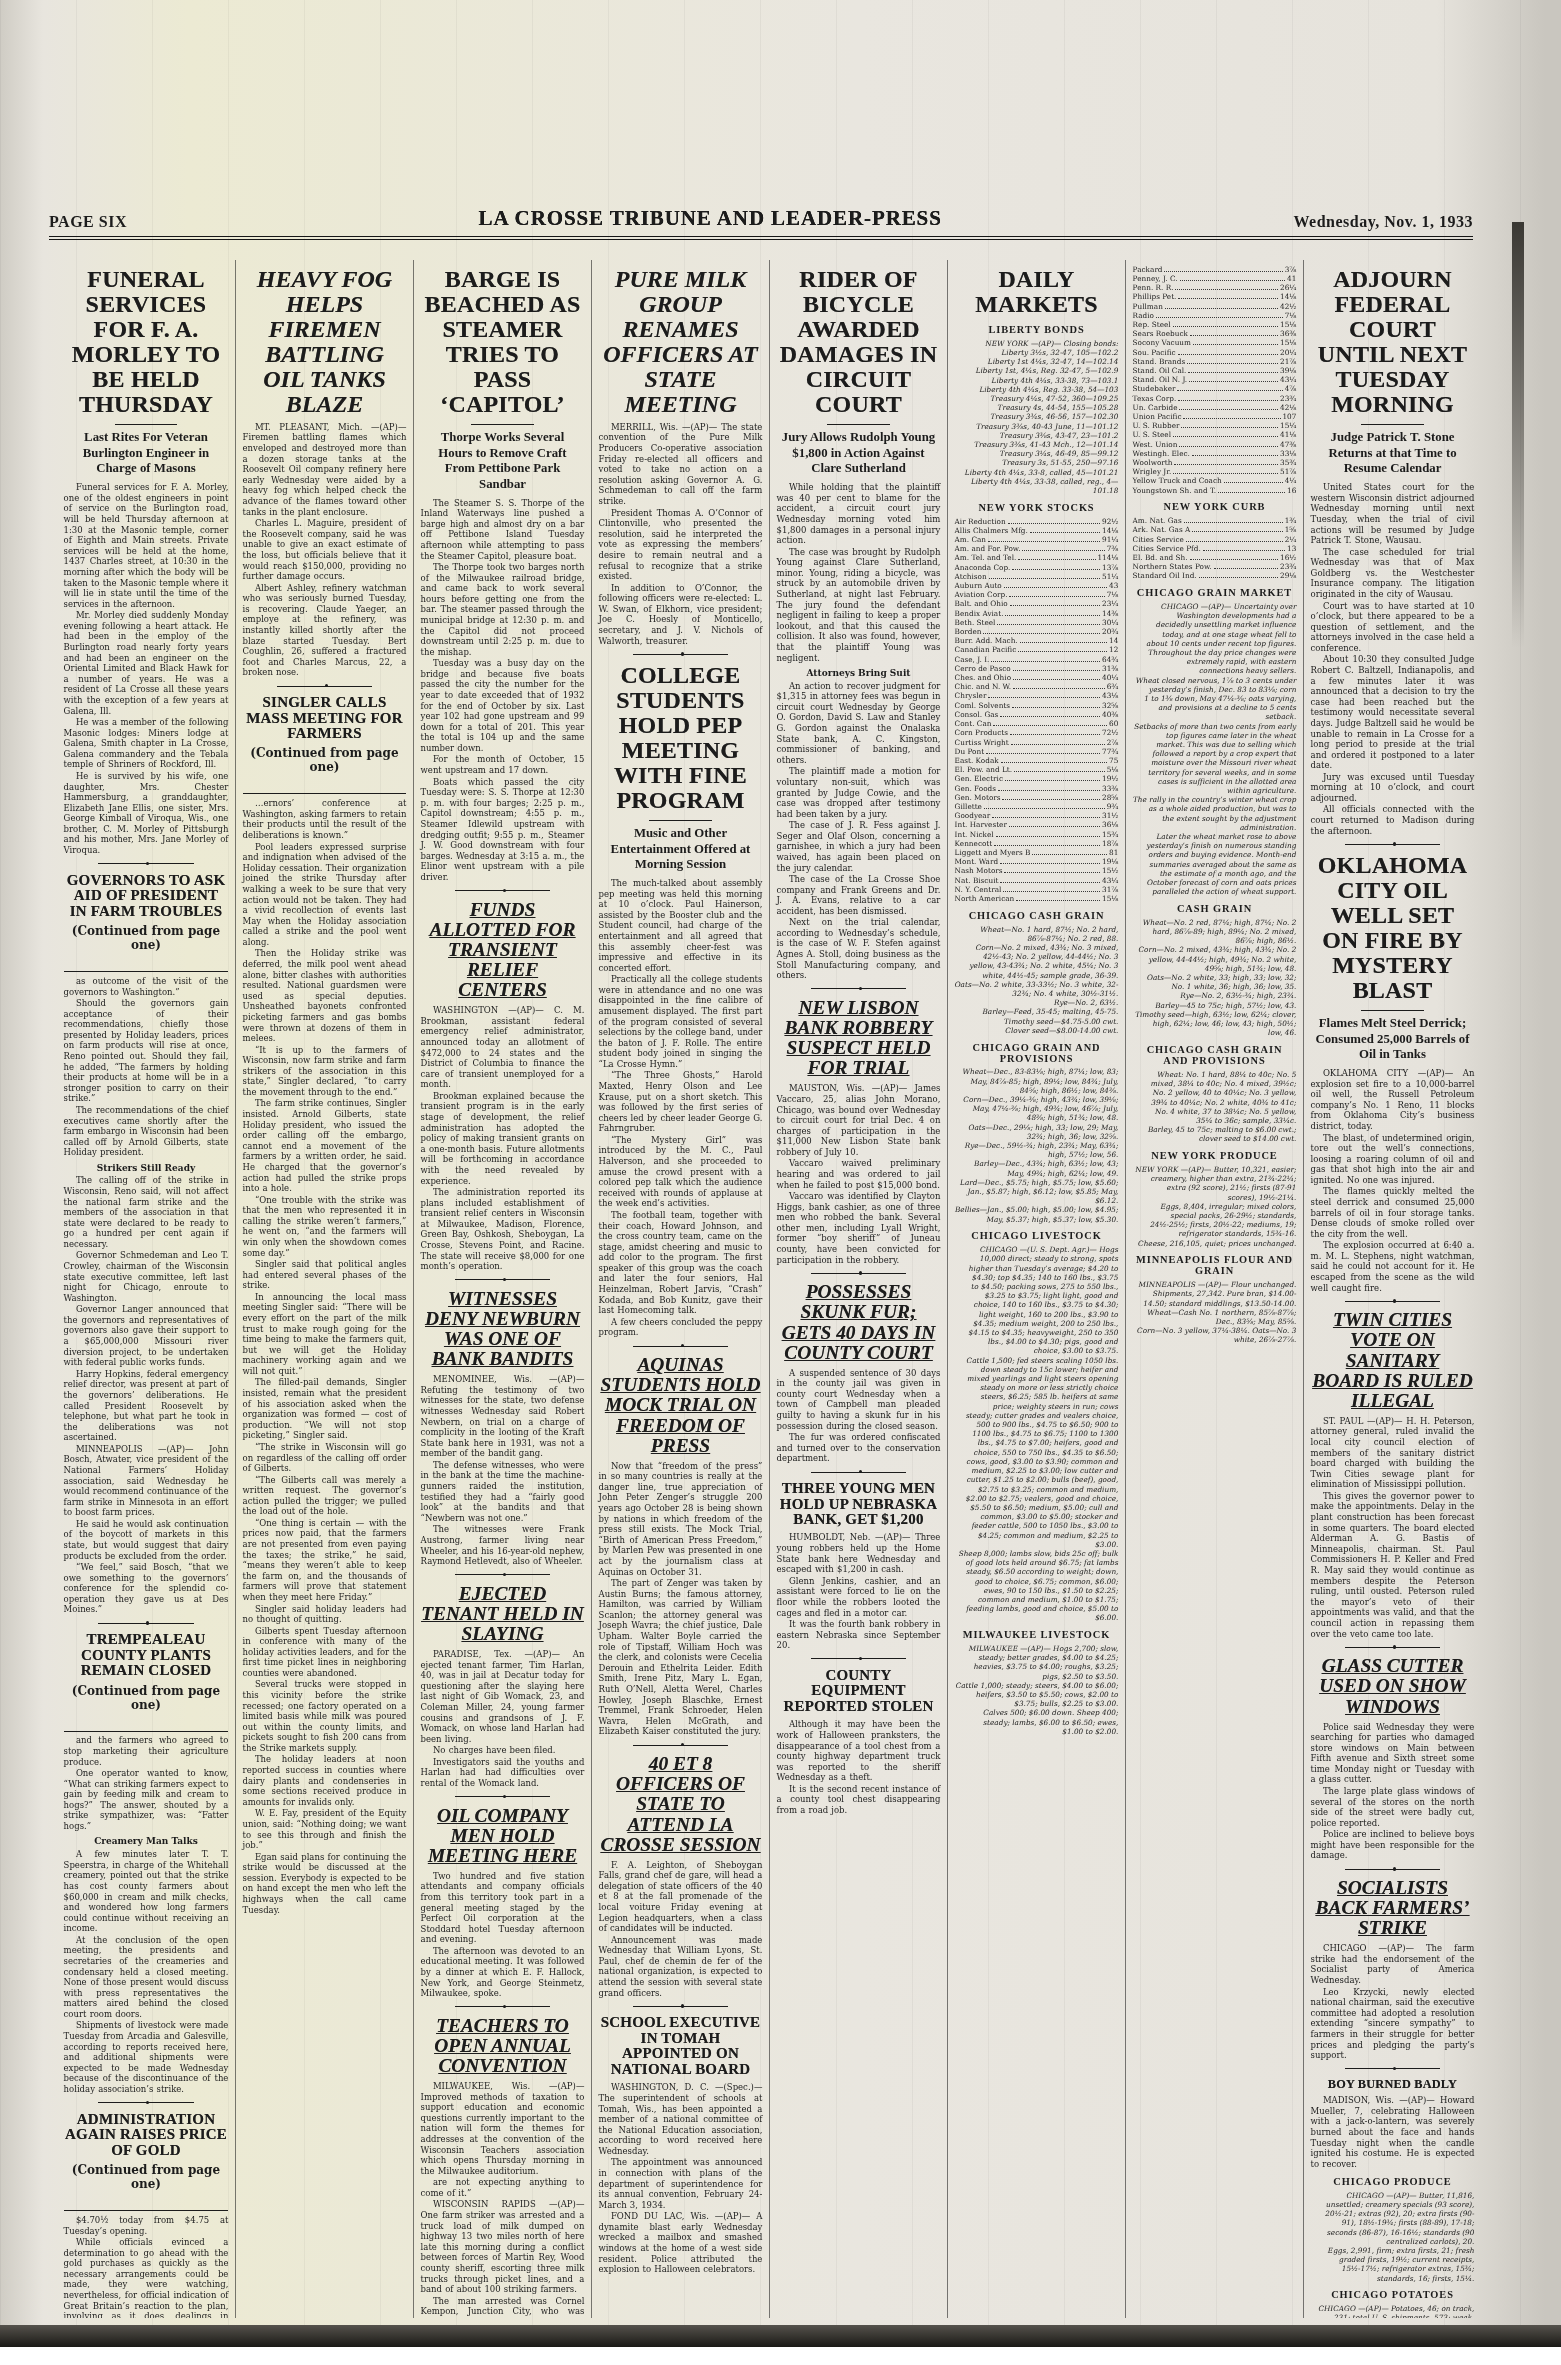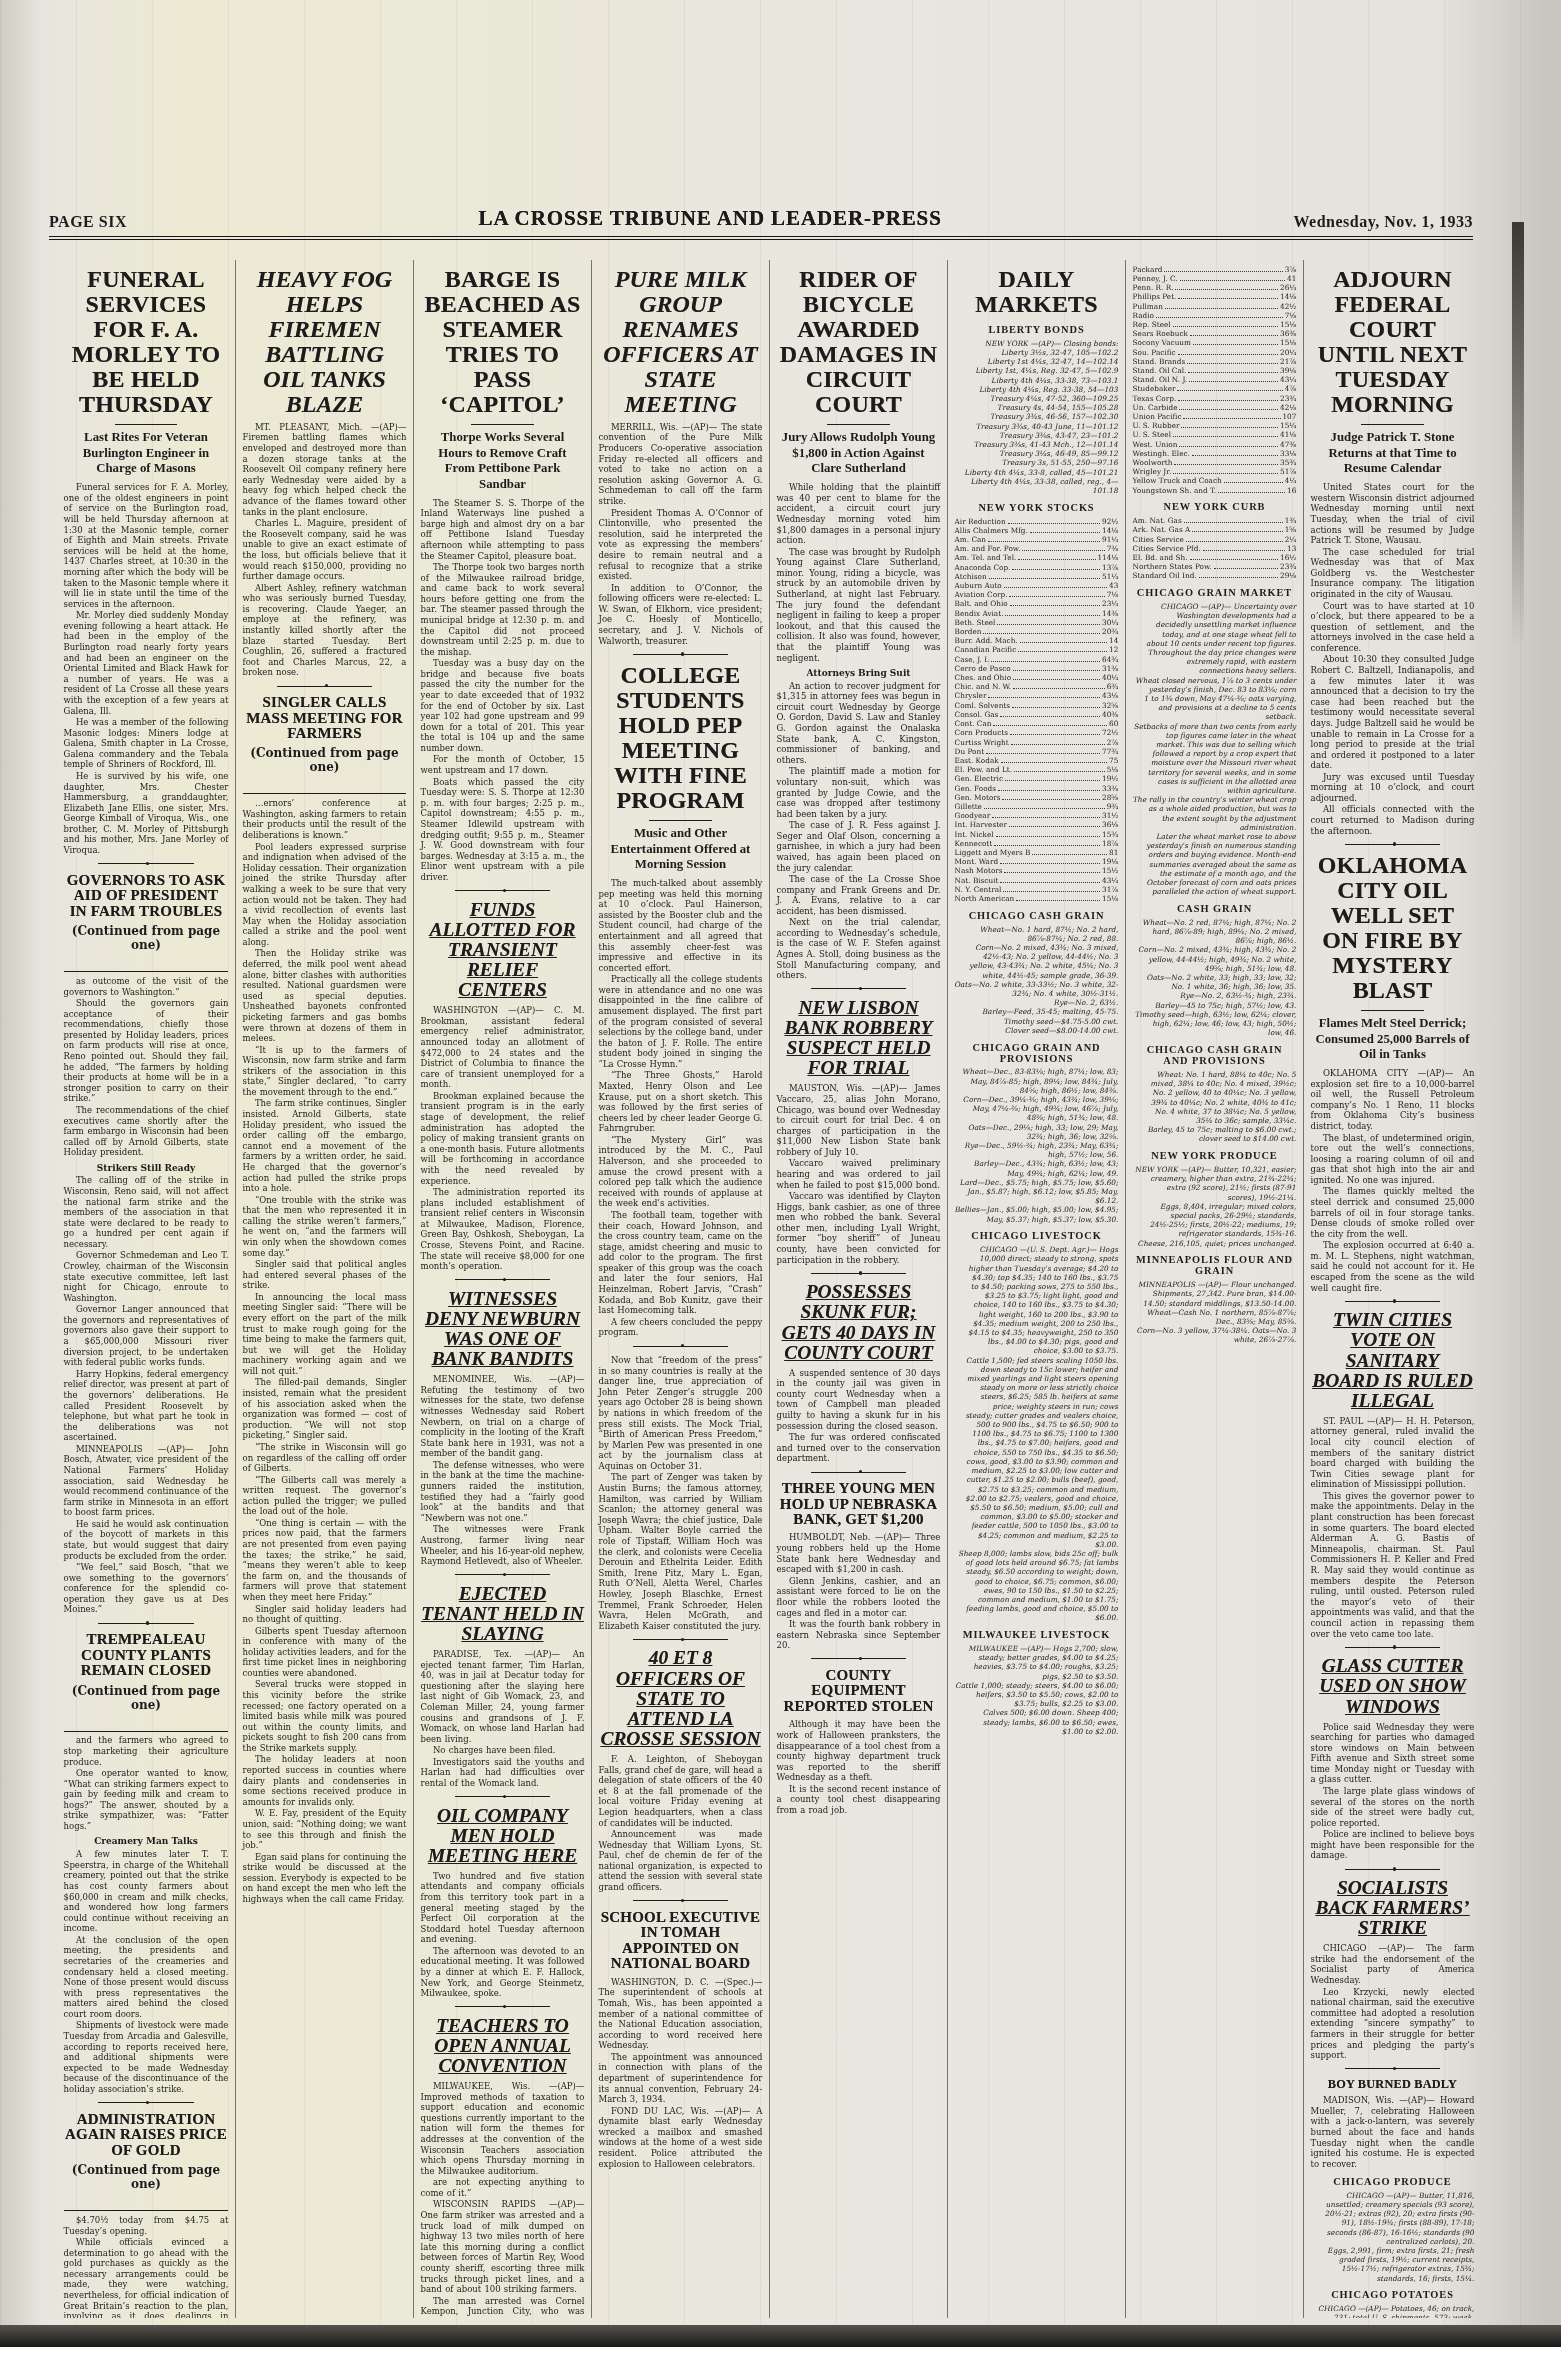--- a/index.html
+++ b/index.html
@@ -128,21 +128,21 @@
           <p class="para">In announcing the local mass meeting Singler said: “There will be every effort on the part of the milk trust to make rough going for the time being to make the farmers quit, but we will get the Holiday machinery working again and we will not quit.”</p>
           <p class="para">The filled-pail demands, Singler insisted, remain what the president of his association asked when the organization was formed — cost of production. “We will not stop picketing,” Singler said.</p>
           <p class="para">“The strike in Wisconsin will go on regardless of the calling off order of Gilberts.</p>
           <p class="para">“The Gilberts call was merely a written request. The governor’s action pulled the trigger; we pulled the load out of the hole.</p>
           <p class="para">“One thing is certain — with the prices now paid, that the farmers are not presented from even paying the taxes; the strike,” he said, “means they weren’t able to keep the farm on, and the thousands of farmers will prove that statement when they meet here Friday.”</p>
           <p class="para">Singler said holiday leaders had no thought of quitting.</p>
           <p class="para">Gilberts spent Tuesday afternoon in conference with many of the holiday activities leaders, and for the first time picket lines in neighboring counties were abandoned.</p>
           <p class="para">Several trucks were stopped in this vicinity before the strike recessed; one factory operated on a limited basis while milk was poured out within the county limits, and pickets sought to fish 200 cans from the Strike markets supply.</p>
           <p class="para">The holiday leaders at noon reported success in counties where dairy plants and condenseries in some sections received produce in amounts for invalids only.</p>
           <p class="para">W. E. Fay, president of the Equity union, said: “Nothing doing; we want to see this through and finish the job.”</p>
-          <p class="para">Egan said plans for continuing the strike would be discussed at the session. Everybody is expected to be on hand except the men who left the highways when the call came Friday.</p>
+          <p class="para">Egan said plans for continuing the strike would be discussed at the session. Everybody is expected to be on hand except the men who left the highways when the call came Tuesday.</p>
         </div>
       </div>
     <div class="col" id="col-2">
         <div class="story">
           <h2 class="head xl">BARGE IS BEACHED AS STEAMER TRIES TO PASS ‘CAPITOL’</h2>
           <div class="deck">Thorpe Works Several Hours to Remove Craft From Pettibone Park Sandbar</div>
           <p class="para">The Steamer S. S. Thorpe of the Inland Waterways line pushed a barge high and almost dry on a bar off Pettibone Island Tuesday afternoon while attempting to pass the Steamer Capitol, pleasure boat.</p>
           <p class="para">The Thorpe took two barges north of the Milwaukee railroad bridge, and came back to work several hours before getting one from the bar. The steamer passed through the municipal bridge at 12:30 p. m. and the Capitol did not proceed downstream until 2:25 p. m. due to the mishap.</p>
           <p class="para">Tuesday was a busy day on the bridge and because five boats passed the city the number for the year to date exceeded that of 1932 for the end of October by six. Last year 102 had gone upstream and 99 down for a total of 201. This year the total is 104 up and the same number down.</p>
           <p class="para">For the month of October, 15 went upstream and 17 down.</p>
@@ -197,20 +197,21 @@
           <div class="deck">Music and Other Entertainment Offered at Morning Session</div>
           <p class="para">The much-talked about assembly pep meeting was held this morning at 10 o’clock. Paul Hainerson, assisted by the Booster club and the Student council, had charge of the entertainment and all agreed that this assembly cheer-fest was impressive and effective in its concerted effort.</p>
           <p class="para">Practically all the college students were in attendance and no one was disappointed in the fine calibre of amusement displayed. The first part of the program consisted of several selections by the college band, under the baton of J. F. Rolle. The entire student body joined in singing the “La Crosse Hymn.”</p>
           <p class="para">“The Three Ghosts,” Harold Maxted, Henry Olson and Lee Krause, put on a short sketch. This was followed by the first series of cheers led by cheer leader George G. Fahrngruber.</p>
           <p class="para">“The Mystery Girl” was introduced by the M. C., Paul Halverson, and she proceeded to amuse the crowd present with a colored pep talk which the audience received with rounds of applause at the week end’s activities.</p>
           <p class="para">The football team, together with their coach, Howard Johnson, and the cross country team, came on the stage, amidst cheering and music to add color to the program. The first speaker of this group was the coach and later the four seniors, Hal Heinzelman, Robert Jarvis, “Crash” Kodada, and Bob Kunitz, gave their last Homecoming talk.</p>
           <p class="para">A few cheers concluded the peppy program.</p>
         </div>
         <div class="story">
           <div class="rule"></div>
+          <h2 class="head lg italic">AQUINAS STUDENTS HOLD MOCK TRIAL ON FREEDOM OF PRESS</h2>
           <p class="para">Now that “freedom of the press” in so many countries is really at the danger line, true appreciation of John Peter Zenger’s struggle 200 years ago October 28 is being shown by nations in which freedom of the press still exists. The Mock Trial, “Birth of American Press Freedom,” by Marlen Pew was presented in one act by the journalism class at Aquinas on October 31.</p>
           <p class="para">The part of Zenger was taken by Austin Burns; the famous attorney, Hamilton, was carried by William Scanlon; the attorney general was Joseph Wavra; the chief justice, Dale Upham. Walter Boyle carried the role of Tipstaff, William Hoch was the clerk, and colonists were Cecelia Derouin and Ethelrita Leider. Edith Smith, Irene Pitz, Mary L. Egan, Ruth O’Nell, Aletta Werel, Charles Howley, Joseph Blaschke, Ernest Tremmel, Frank Schroeder, Helen Wavra, Helen McGrath, and Elizabeth Kaiser constituted the jury.</p>
         </div>
         <div class="story">
           <div class="rule"></div>
           <h2 class="head lg italic">40 ET 8 OFFICERS OF STATE TO ATTEND LA CROSSE SESSION</h2>
           <p class="para">F. A. Leighton, of Sheboygan Falls, grand chef de gare, will head a delegation of state officers of the 40 et 8 at the fall promenade of the local voiture Friday evening at Legion headquarters, when a class of candidates will be inducted.</p>
           <p class="para">Announcement was made Wednesday that William Lyons, St. Paul, chef de chemin de fer of the national organization, is expected to attend the session with several state grand officers.</p>
         </div>
         <div class="story">

